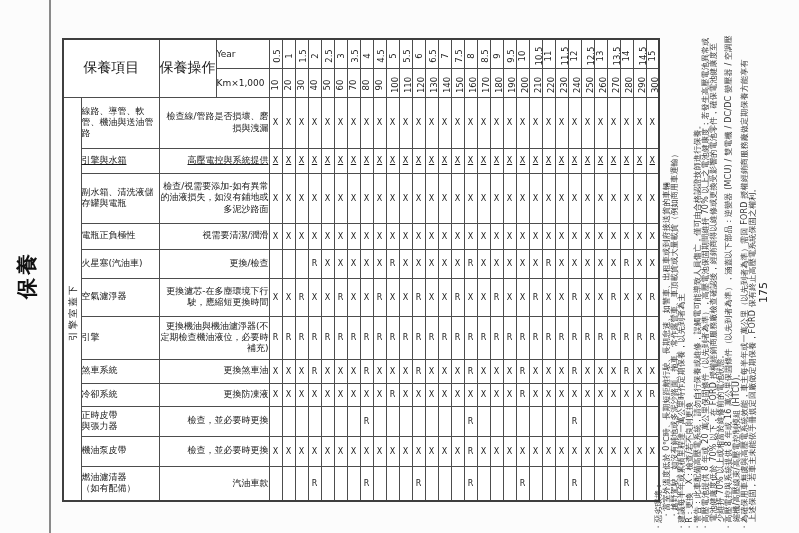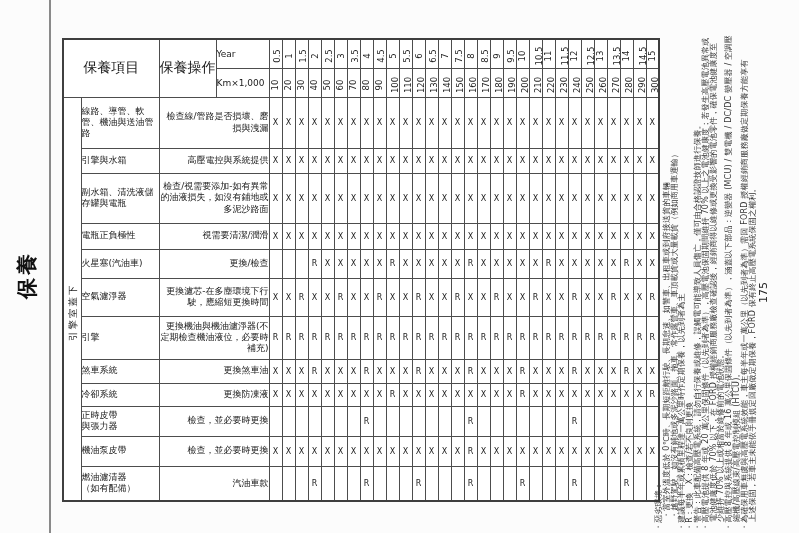--- a/index.html
+++ b/index.html
@@ -175,21 +175,21 @@
           <td class="mark">X</td>
           <td class="mark">X</td>
           <td class="mark">X</td>
           <td class="mark">X</td>
           <td class="mark">X</td>
           <td class="mark">X</td>
           <td class="mark">X</td>
           <td class="mark">X</td>
           <td class="mark">X</td>
         </tr>
-        <tr style="height: 25px;">
+        <tr style="height: 25px; text-decoration: underline;">
           <td class="itemcell">引擎與水箱</td>
           <td class="opcell" colspan="2">高壓電控與系統提供</td>
           <td class="mark">X</td>
           <td class="mark">X</td>
           <td class="mark">X</td>
           <td class="mark">X</td>
           <td class="mark">X</td>
           <td class="mark">X</td>
           <td class="mark">X</td>
           <td class="mark">X</td>

